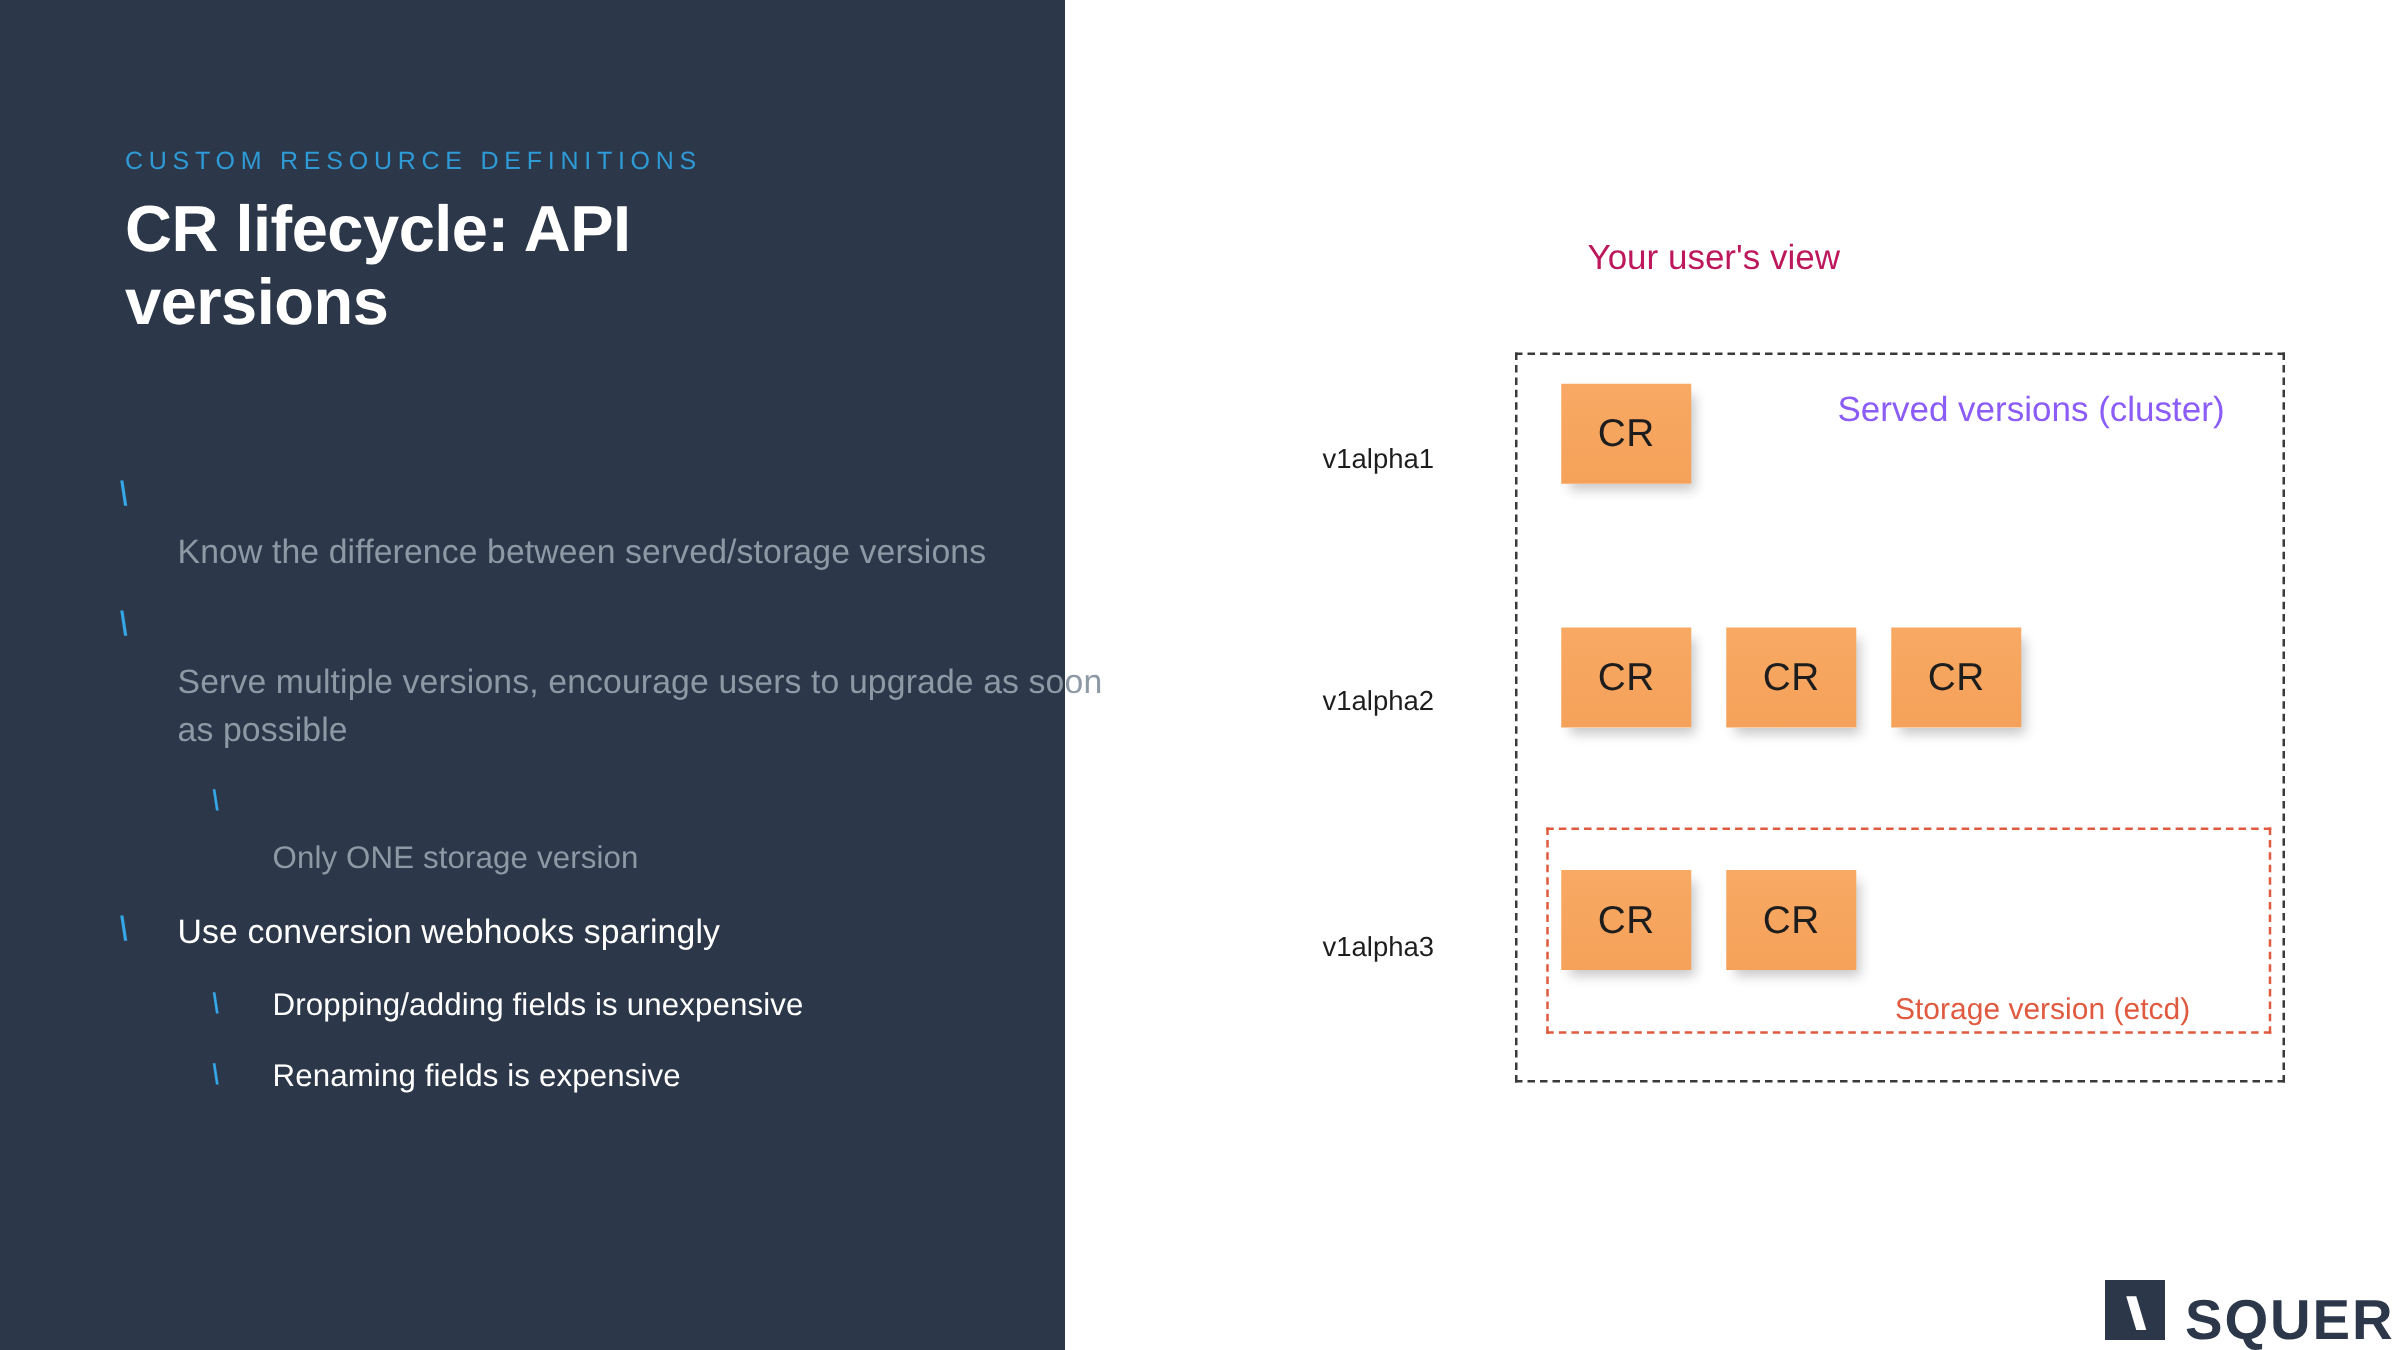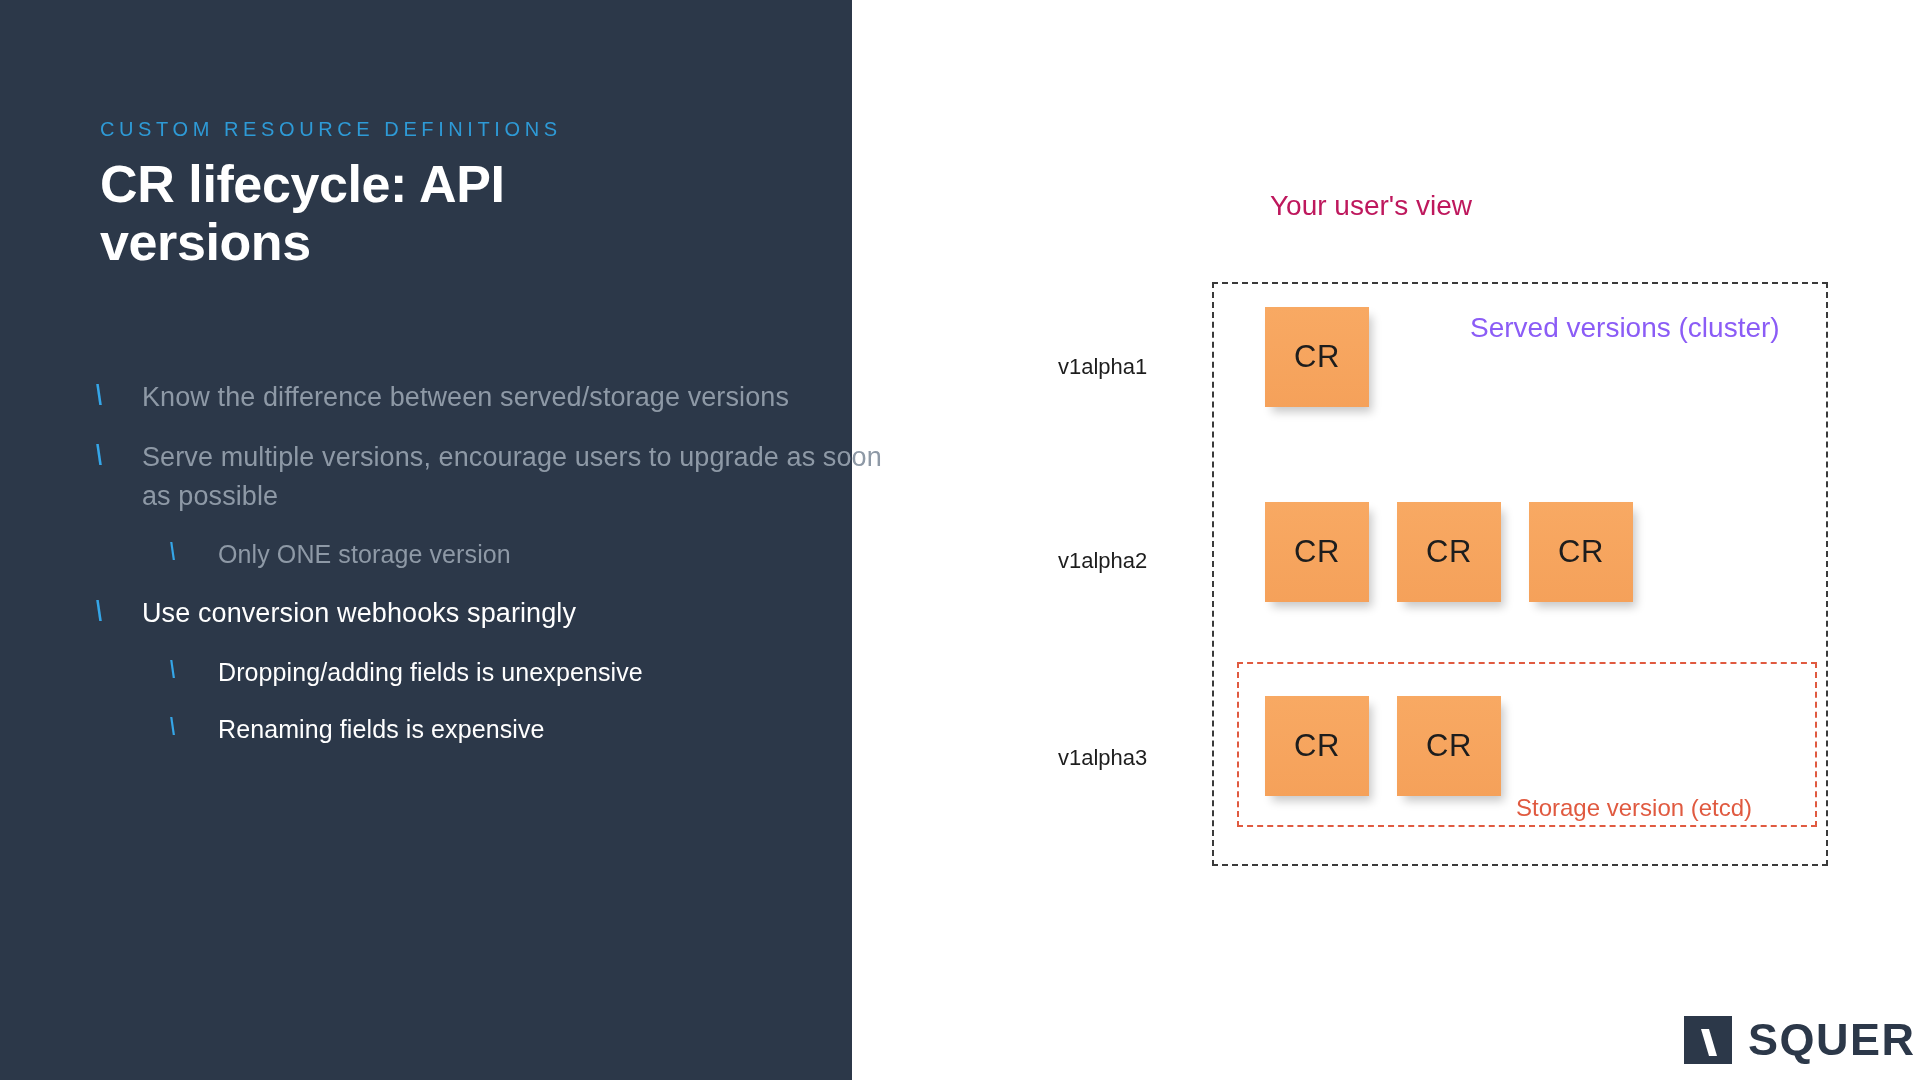--- a/index.html
+++ b/index.html
@@ -36,21 +36,21 @@
     color:#35a6e8; font-size:27px; line-height:1.32;
     font-weight:600; text-align:left; transform:scaleX(0.8);
     transform-origin:left center;
   }
   .bullet-row.lvl2 .bullet-glyph { font-size:23px; margin-right:26px; }
   .bullet-text {
     font-size:27px; line-height:1.42; color:#ffffff;
     letter-spacing:0.1px;
   }
   .bullet-row.lvl2 .bullet-text { font-size:25px; }
-  .dim .bullet-text { color:#8e99a6; }
+  .dim .bullet-text { color:#8e99a6;margin-top:44px; }
   .dim .bullet-glyph { color:#35a6e8; }
 
   
   #footer-link {
     position:absolute; left:48px; top:985px;
     font-size:15px; color:#2e7fc4;
     text-decoration:underline; text-decoration-color:#2e7fc4;
     white-space:nowrap; letter-spacing:-0.1px;
   }
 
@@ -89,39 +89,39 @@
   .version-label {
     position:absolute; font-size:22px; color:#1d1d1d;
     white-space:nowrap; text-align:left;
   }
   #vlabel-0 { left:1058px; top:354px; }
   #vlabel-1 { left:1058px; top:548px; }
   #vlabel-2 { left:1058px; top:745px; }
 
   
   .cr-card {
-    position:absolute; width:104px; height:100px;
+    position:absolute; width:104px; height:80px;
     background:linear-gradient(180deg,#f8a963 0%,#f5a15a 100%);
     box-shadow:5px 7px 9px -2px rgba(0,0,0,0.22);
     display:flex; align-items:center; justify-content:center;
-    font-size:31px; color:#1d1d1d; letter-spacing:0.5px;margin-left:16px;
+    font-size:31px; color:#1d1d1d; letter-spacing:0.5px;
   }
   .row0 { top:307px; }
   .row1 { top:502px; }
   .row2 { top:696px; }
   .col0 { left:1249px; }
   .col1 { left:1381px; }
   .col2 { left:1513px; }
 
   
   #logo { position:absolute; left:1684px; top:1016px; display:flex; align-items:center; }
   #logo-mark { width:48px; height:48px; margin-right:16px; }
   #logo-word {
     font-size:45px; font-weight:bold; color:#2c3849;
-    letter-spacing:1.5px; line-height:48px;
+    letter-spacing:1.5px; line-height:48px;margin-top:16px;
   }
 </style>
 </head>
 <body>
 
 <div id="slide">
 
   <div id="left-panel">
 
     <div id="eyebrow">CUSTOM RESOURCE DEFINITIONS</div>

